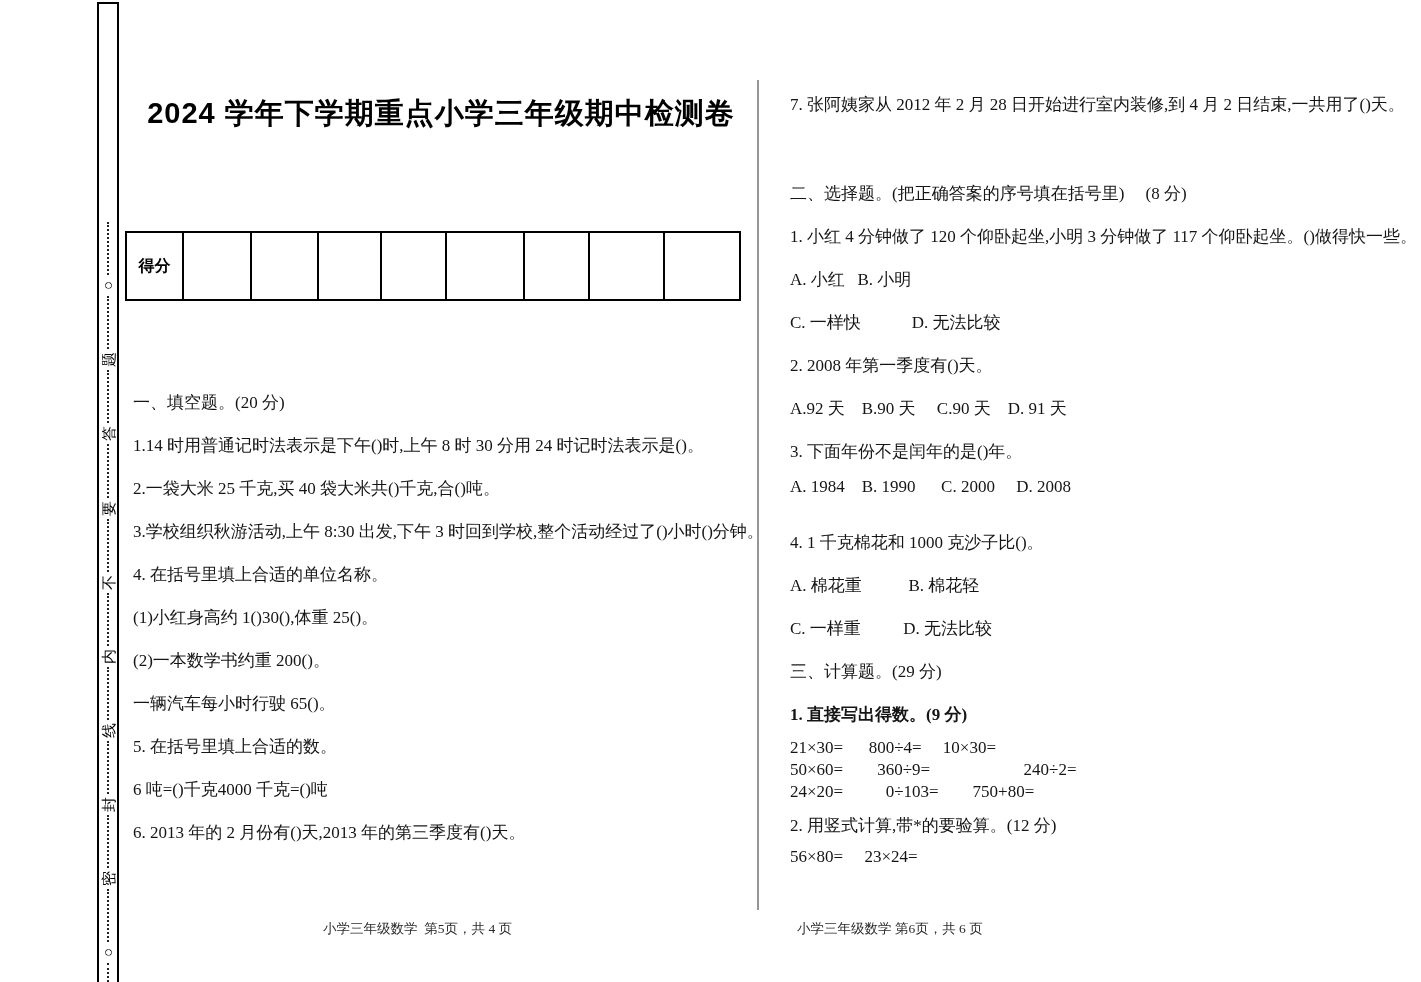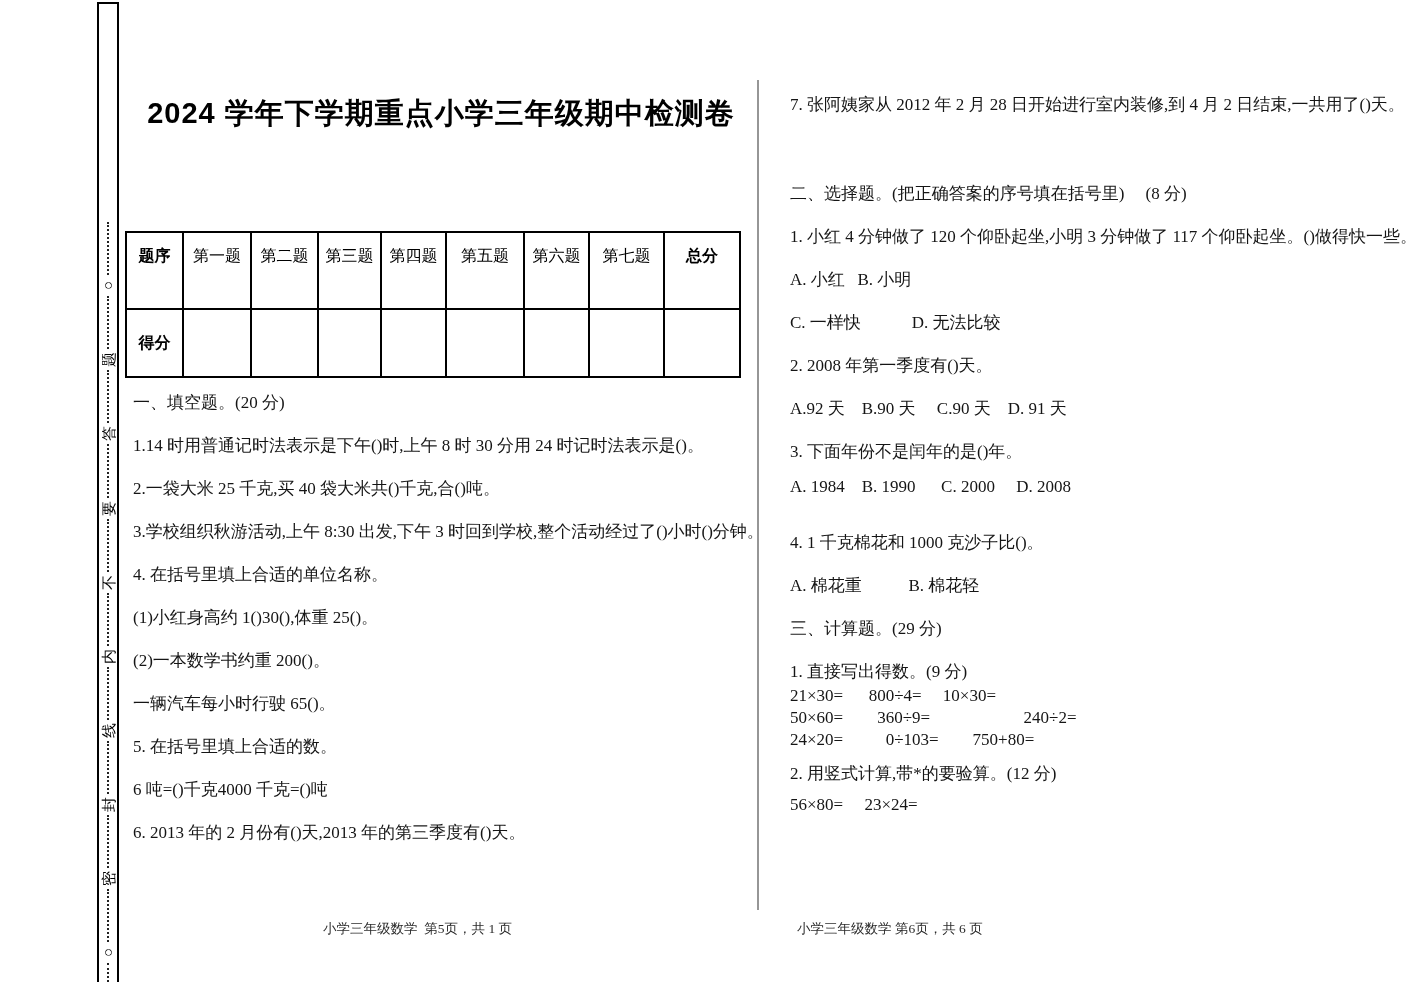--- a/index.html
+++ b/index.html
@@ -43,21 +43,21 @@
   .score-table .score-row th,.score-table .score-row td{height:66px;vertical-align:middle;}
   .score-table .score-row th{font-weight:bold;}
   
   .col{position:absolute;width:628px;font-size:17px;color:#151515;}
   .col-left{left:133px;top:393px;}
   .col-right{left:790px;top:95px;}
   .line{height:20px;line-height:20px;margin-bottom:23px;white-space:pre;}
   .line.mb89{margin-bottom:69px;}
   .line.mb35{margin-bottom:15px;}
   .line.mb56{margin-bottom:36px;}
-  .line.mb33{margin-bottom:4px;}
+  .line.mb33{margin-bottom:13px;font-weight:bold;}
   .line.mb22{margin-bottom:2px;}
   .line.mb34{margin-bottom:14px;}
   .line.mb31{margin-bottom:11px;}
   
   .divider{position:absolute;left:757px;top:80px;width:2px;height:830px;background:#969696;}
   
   .footer{font-size:13.5px;color:#2b2b2b;white-space:pre;font-family:"Liberation Serif","DejaVu Serif",serif;}
   .footer-left{position:absolute;left:125px;top:920px;width:585px;text-align:center;}
   .footer-right{position:absolute;left:797px;top:920px;}
 </style>
@@ -103,31 +103,20 @@
         <col style="width:68px">
         <col style="width:67px">
       <col style="width:63px">
         <col style="width:65px">
         <col style="width:78px">
       <col style="width:65px">
         <col style="width:75px">
         <col style="width:76px">
     </colgroup>
     <tbody>
-        <tr class="hdr-row">
-      <th class="bold">题序</th>
-      <th>第一题</th>
-      <th>第二题</th>
-      <th>第三题</th>
-      <th>第四题</th>
-      <th>第五题</th>
-      <th>第六题</th>
-      <th>第七题</th>
-      <th class="bold">总分</th>
-    </tr>
     <tr class="score-row">
       <th>得分</th>
       <td></td>
       <td></td>
       <td></td>
       <td></td>
       <td></td>
       <td></td>
       <td></td>
       <td></td>
@@ -154,25 +143,26 @@
     <div class="line">二、选择题。(把正确答案的序号填在括号里)     (8 分)</div>
     <div class="line">1. 小红 4 分钟做了 120 个仰卧起坐,小明 3 分钟做了 117 个仰卧起坐。()做得快一些。</div>
     <div class="line">A. 小红   B. 小明</div>
     <div class="line">C. 一样快            D. 无法比较</div>
     <div class="line">2. 2008 年第一季度有()天。</div>
     <div class="line">A.92 天    B.90 天     C.90 天    D. 91 天</div>
     <div class="line mb35">3. 下面年份不是闰年的是()年。</div>
     <div class="line mb56">A. 1984    B. 1990      C. 2000     D. 2008</div>
     <div class="line">4. 1 千克棉花和 1000 克沙子比()。</div>
     <div class="line">A. 棉花重           B. 棉花轻</div>
+    <div class="line">C. 一样重          D. 无法比较</div>
     <div class="line">三、计算题。(29 分)</div>
     <div class="line mb33">1. 直接写出得数。(9 分)</div>
     <div class="line mb22">21×30=      800÷4=     10×30=</div>
     <div class="line mb22">50×60=        360÷9=                      240÷2=</div>
     <div class="line mb34">24×20=          0÷103=        750+80=</div>
     <div class="line mb31">2. 用竖式计算,带*的要验算。(12 分)</div>
     <div class="line">56×80=     23×24=</div>
   </div>
 
-  <div class="footer footer-left">小学三年级数学  第5页，共 1 页</div>
+  <div class="footer footer-left">小学三年级数学  第5页，共 4 页</div>
   <div class="footer footer-right">小学三年级数学 第6页，共 6 页</div>
 
 </div>
 
 </body></html>

